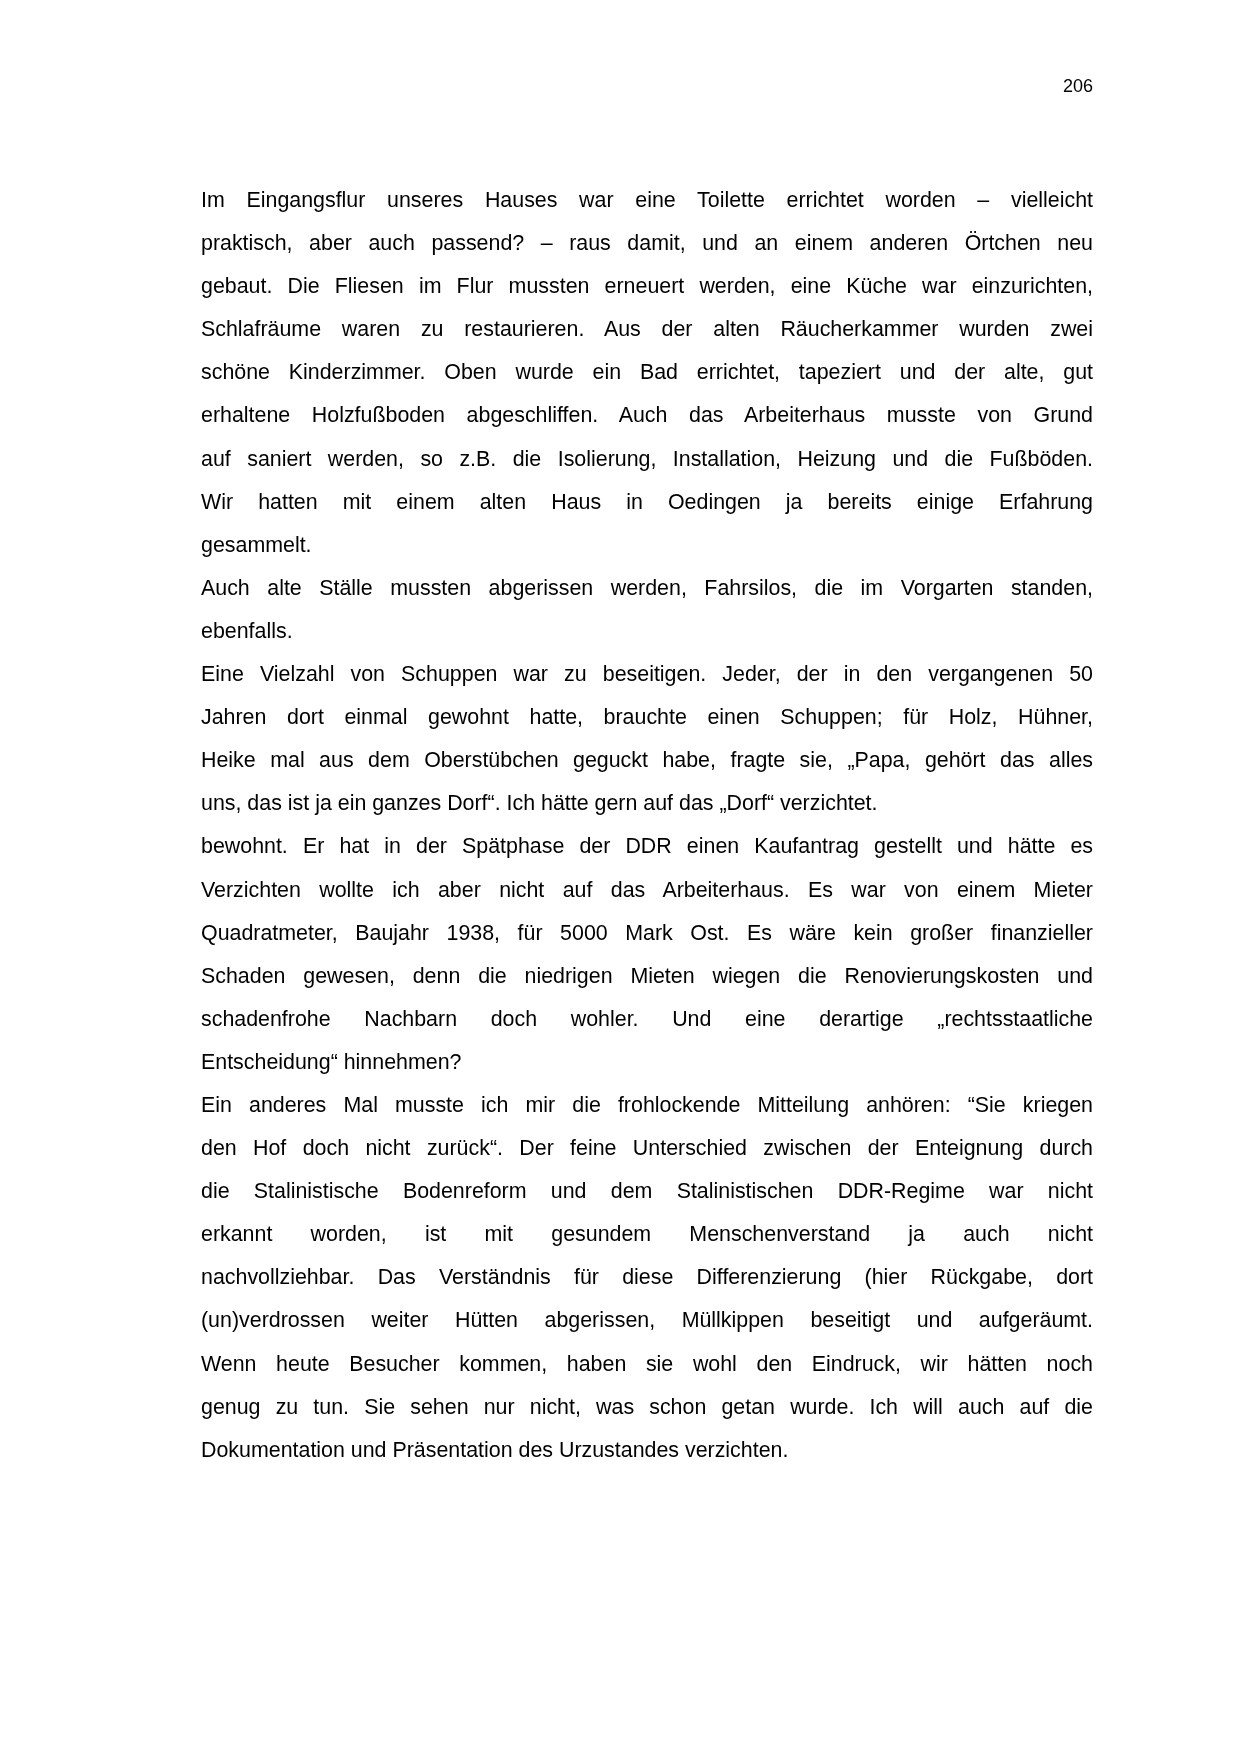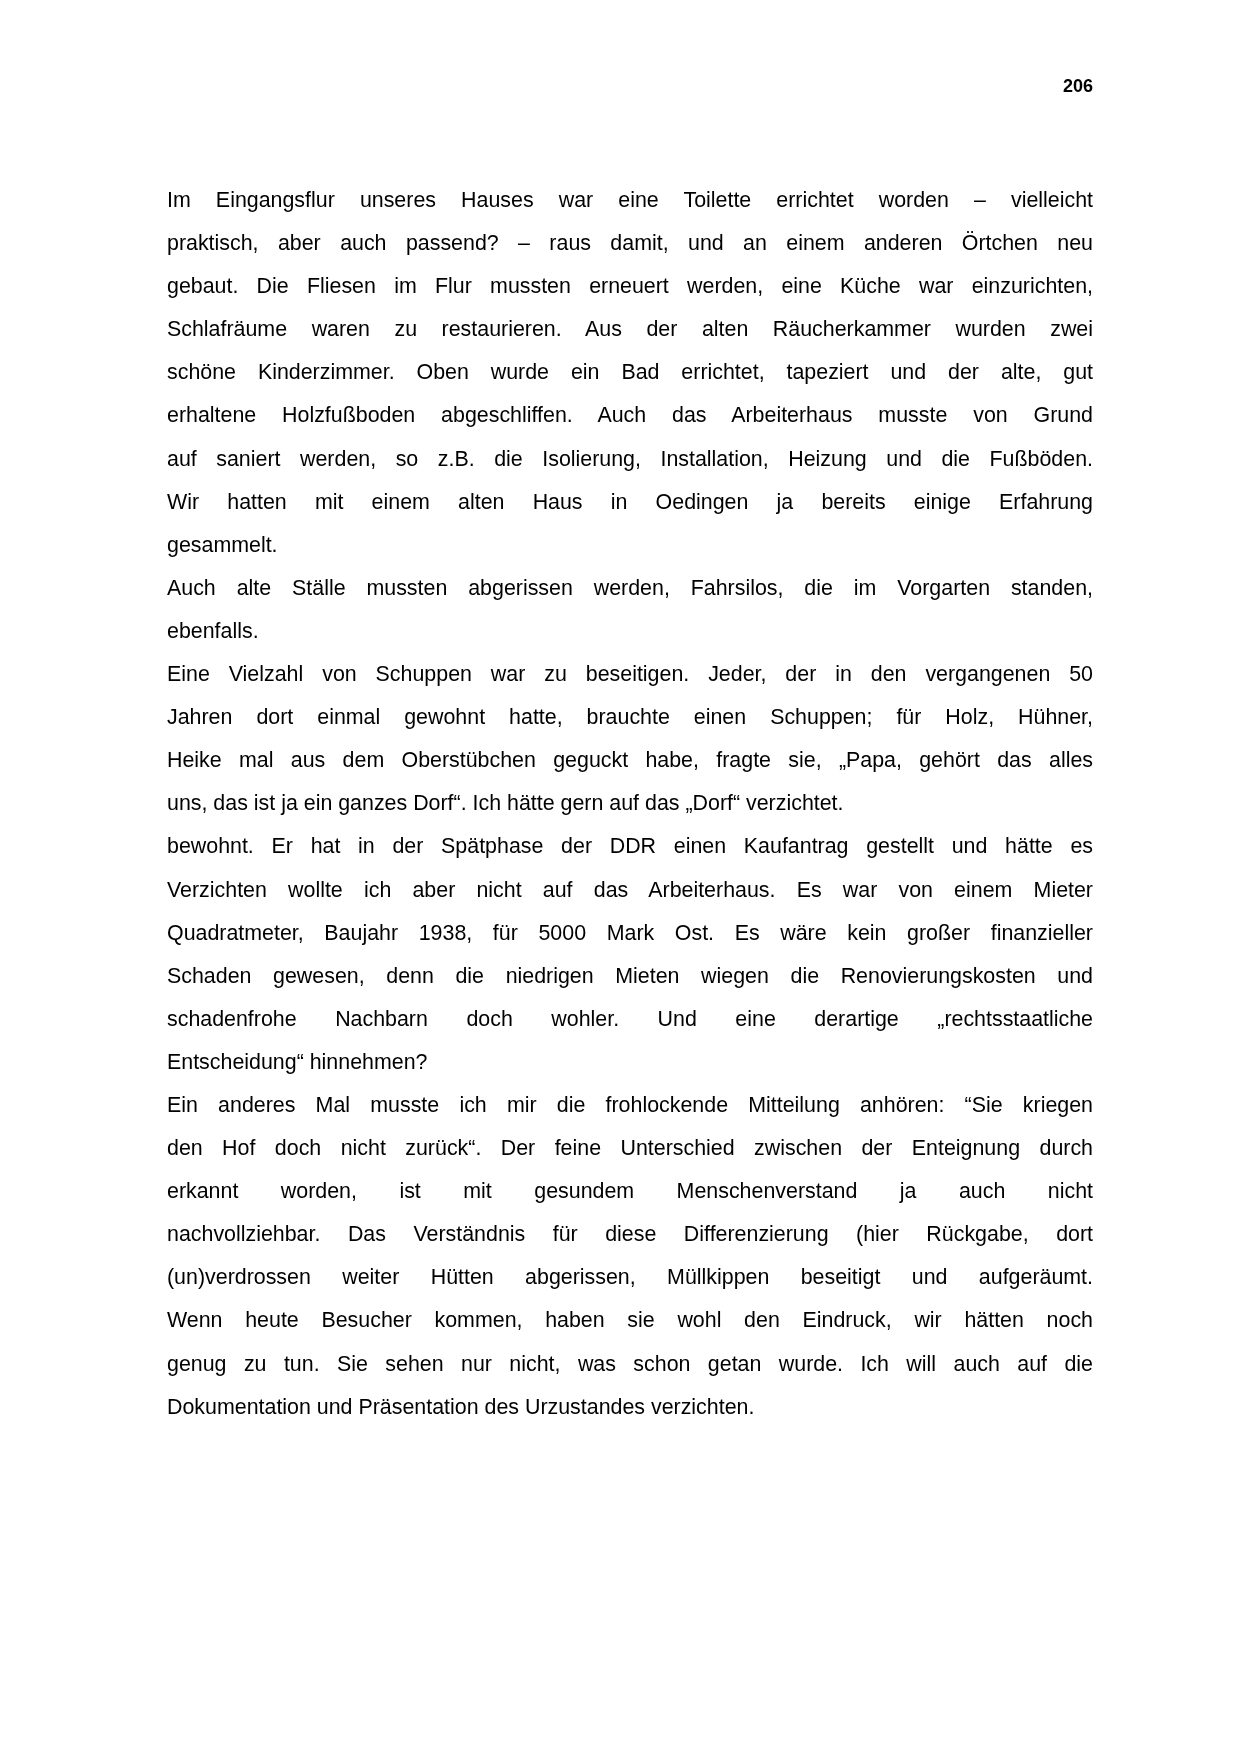--- a/index.html
+++ b/index.html
@@ -15,34 +15,34 @@
       font-family: "Liberation Sans", "DejaVu Sans", sans-serif;
       color: #000000;
     }
     .page-number {
       position: absolute;
       top: 75px;
       right: 147px;
       font-size: 18px;
       line-height: 22px;
       text-align: right;
-      font-weight: bold;
     }
     .body-text {
       position: absolute;
       top: 179px;
       left: 167px;
       width: 926px;
       font-size: 21.4px;
       line-height: 43.1px;
     }
     .line {
       display: block;
       white-space: nowrap;
       height: 43.1px;
+      margin-left: 34px;
     }
     .line.justify {
       text-align: justify;
       text-align-last: justify;
     }
     .line.last {
       text-align: left;
       text-align-last: left;
     }
   </style>
@@ -68,19 +68,20 @@
   <span class="line justify">Heike mal aus dem Oberstübchen geguckt habe, fragte sie, „Papa, gehört das alles</span>
   <span class="line last">uns, das ist ja ein ganzes Dorf“. Ich hätte gern auf das „Dorf“ verzichtet.</span>
   <span class="line justify">bewohnt. Er hat in der Spätphase der DDR einen Kaufantrag gestellt und hätte es</span>
   <span class="line justify">Verzichten wollte ich aber nicht auf das Arbeiterhaus. Es war von einem Mieter</span>
   <span class="line justify">Quadratmeter, Baujahr 1938, für 5000 Mark Ost. Es wäre kein großer finanzieller</span>
   <span class="line justify">Schaden gewesen, denn die niedrigen Mieten wiegen die Renovierungskosten und</span>
   <span class="line justify">schadenfrohe Nachbarn doch wohler. Und eine derartige „rechtsstaatliche</span>
   <span class="line last">Entscheidung“ hinnehmen?</span>
   <span class="line justify">Ein anderes Mal musste ich mir die frohlockende Mitteilung anhören: “Sie kriegen</span>
   <span class="line justify">den Hof doch nicht zurück“. Der feine Unterschied zwischen der Enteignung durch</span>
+  <span class="line justify">die Stalinistische Bodenreform und dem  Stalinistischen  DDR-Regime war nicht</span>
   <span class="line justify">erkannt worden, ist mit gesundem Menschenverstand ja auch nicht</span>
   <span class="line justify">nachvollziehbar. Das Verständnis für diese Differenzierung (hier Rückgabe, dort</span>
   <span class="line justify">(un)verdrossen weiter Hütten abgerissen, Müllkippen beseitigt  und aufgeräumt.</span>
   <span class="line justify">Wenn heute Besucher kommen, haben sie wohl den Eindruck, wir hätten noch</span>
   <span class="line justify">genug zu tun. Sie sehen nur nicht, was schon getan wurde. Ich will auch auf die</span>
   <span class="line last">Dokumentation und Präsentation des Urzustandes verzichten.</span>
 </div>
 
 </body></html>

